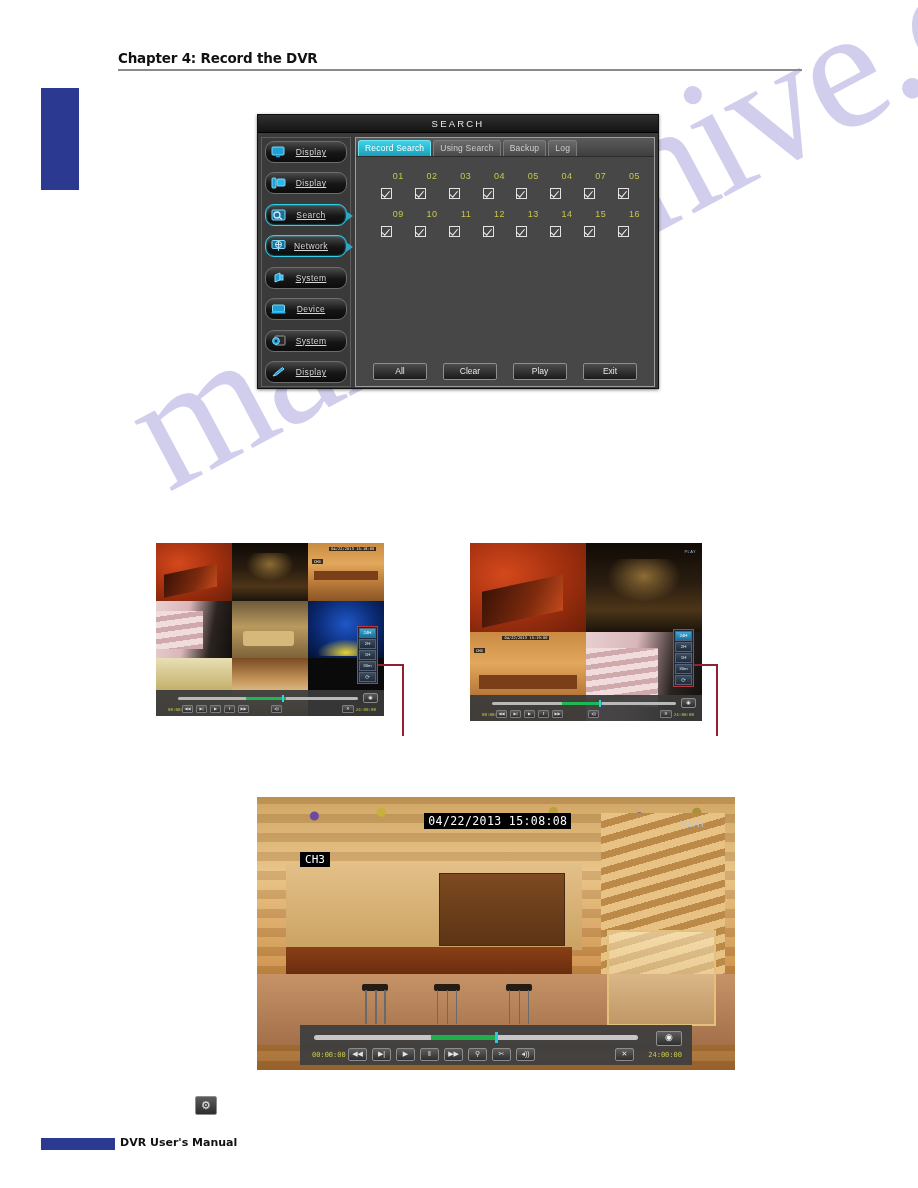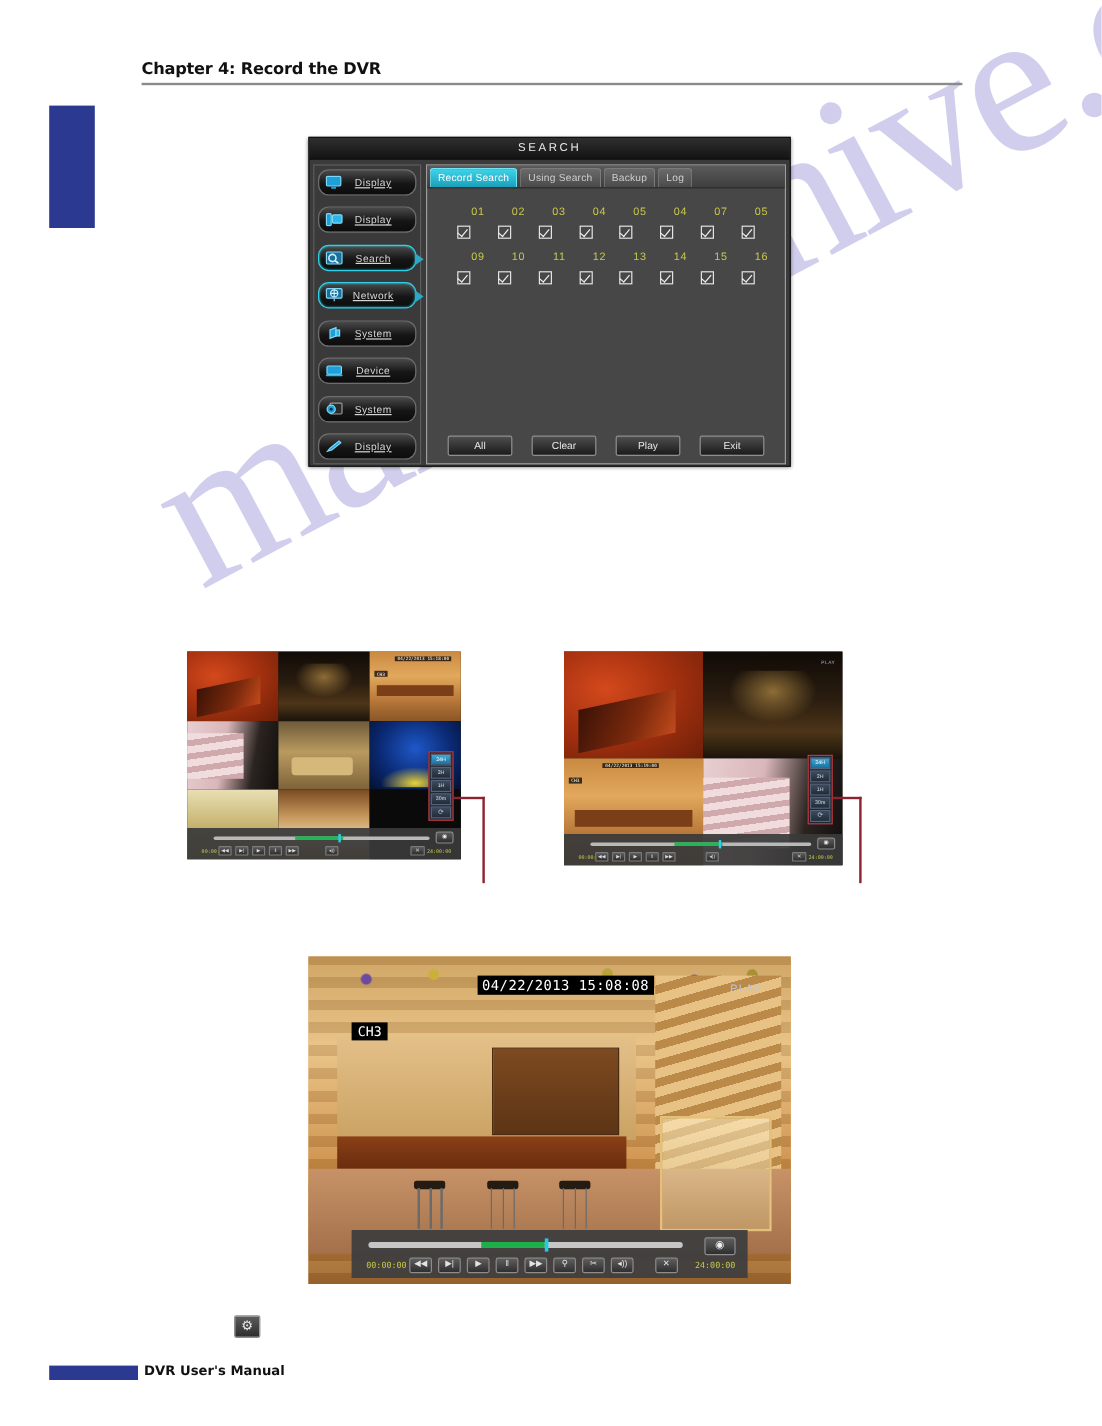--- a/index.html
+++ b/index.html
@@ -355,21 +355,21 @@
 
   
   .callout { position: absolute; z-index: 6; }
   .callout .v { position: absolute; width: 1.6px; background: #8f2230; }
   .callout .h { position: absolute; height: 1.6px; background: #8f2230; }
 
   
   #big-playback {
     position: absolute;
     left: 257px; top: 797px;
-    width: 402px; height: 273px;
+    width: 478px; height: 273px;
     z-index: 5;
     overflow: hidden;
     background: linear-gradient(#c98a42 0%, #e6b06a 30%, #cf9146 62%, #a9682f 100%);
   }
   #bp-wall {
     position: absolute; left: 0; top: 0; right: 0; height: 100%;
     background:
       repeating-linear-gradient(0deg, rgba(120,70,25,.18) 0 9px, rgba(255,220,160,.10) 9px 19px),
       linear-gradient(#caa05e 0%, #e8c286 28%, #c98c46 65%, #9d6730 100%);
   }

